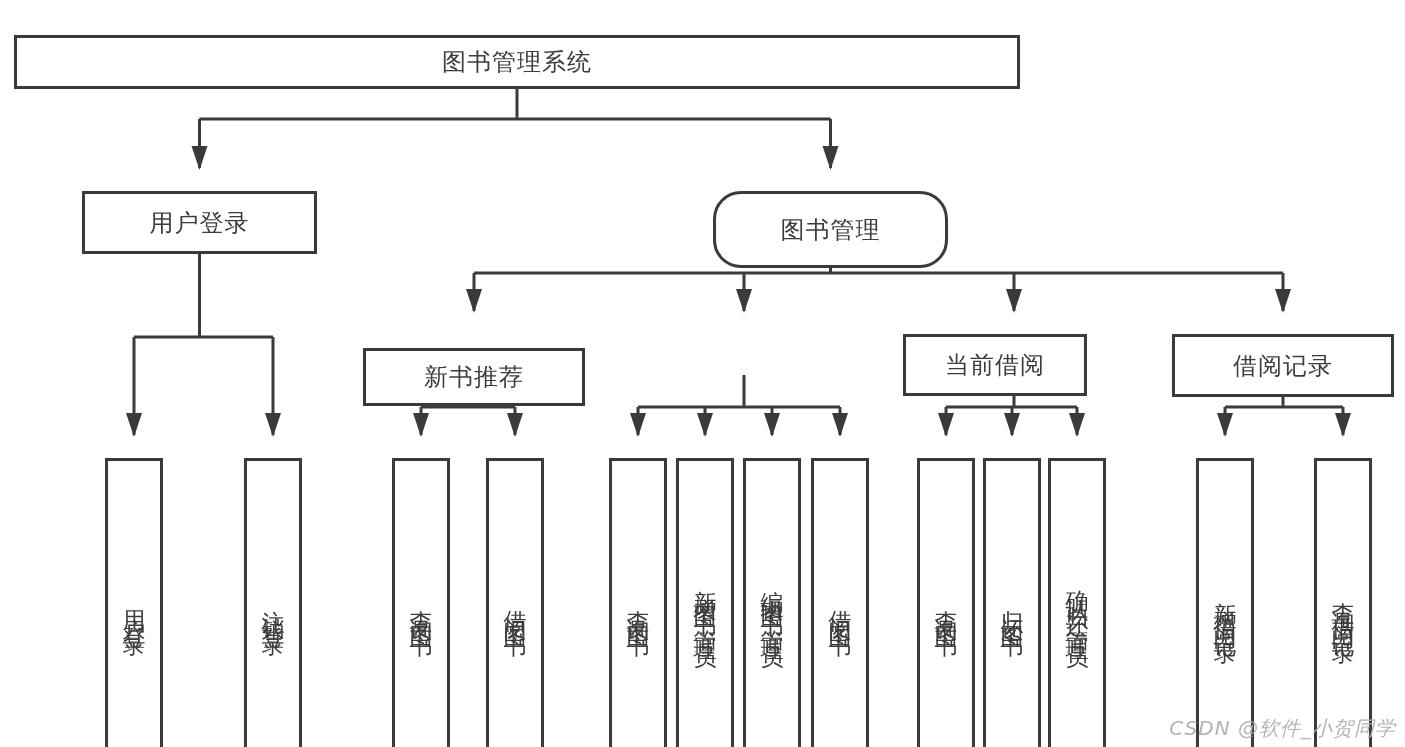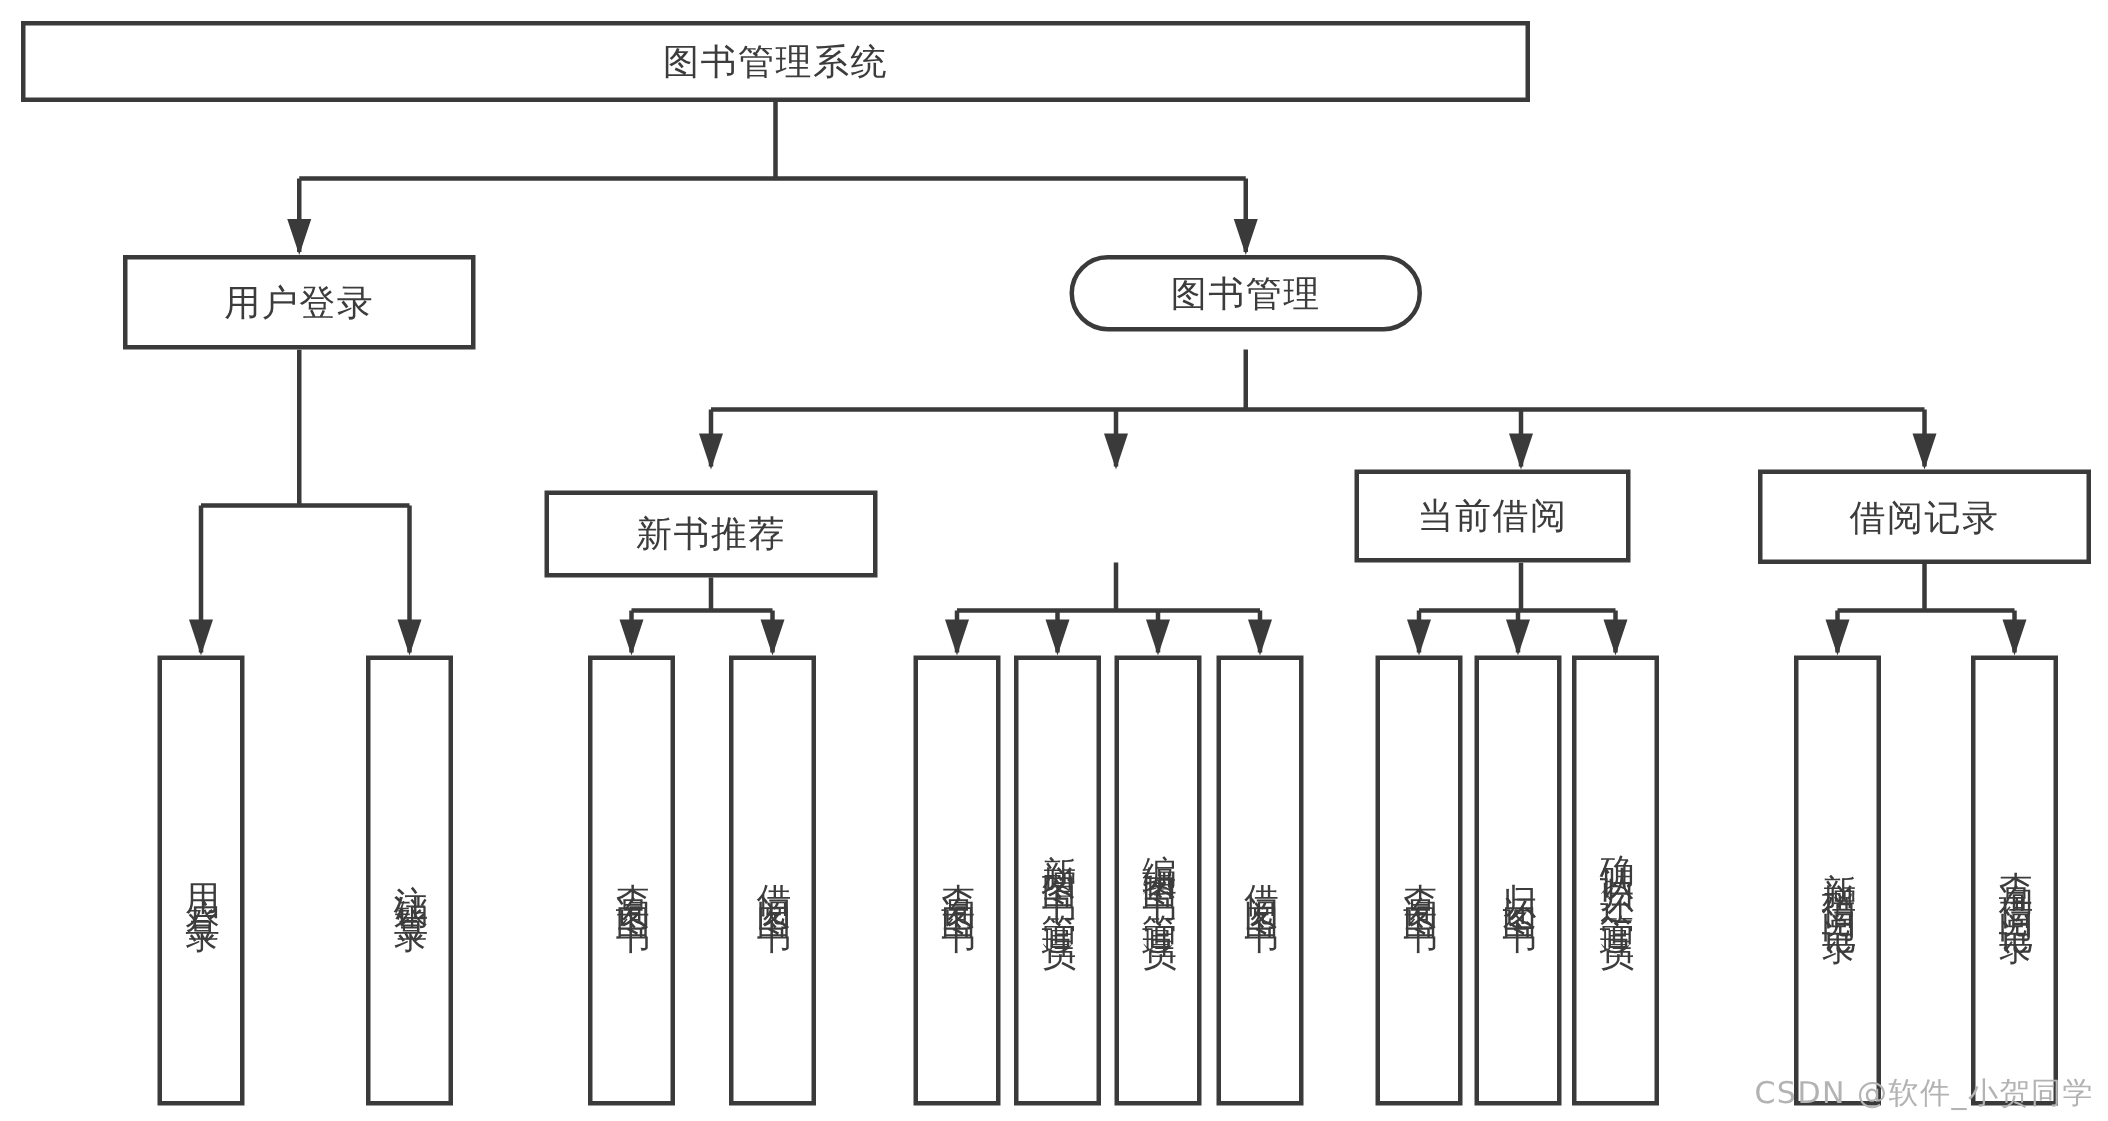--- a/index.html
+++ b/index.html
@@ -23,20 +23,21 @@
   }
   .node {
     position: absolute;
     box-sizing: border-box;
     border: 3px solid #3a3a3a;
     background: #ffffff;
     display: flex;
     align-items: center;
     justify-content: center;
     color: #3c3c3c;
+    margin-top: 21px;
   }
   .node.h-label {
     font-size: 24px;
     letter-spacing: 1px;
     white-space: nowrap;
   }
   .node.leaf .v-text {
     writing-mode: vertical-lr;
     text-orientation: mixed;
     font-size: 23px;
@@ -46,20 +47,21 @@
   }
   #watermark {
     position: absolute;
     right: 9px;
     bottom: 5px;
     font-size: 20px;
     color: #b3b3b3;
     letter-spacing: 1px;
     white-space: nowrap;
     z-index: 5;
+    font-style: italic;
   }
   .line { stroke: #3a3a3a; stroke-width: 3; fill: none; }
   .head { fill: #3a3a3a; stroke: none; }
 </style>
 </head>
 <body>
 
 <div id="canvas">
 
   <svg id="connectors" viewBox="0 0 1405 747" xmlns="http://www.w3.org/2000/svg">
@@ -113,21 +115,21 @@
     <path class="line" d="M1283,375 V407 M1225,407 H1343"></path>
     <path class="line" d="M1225,407 V435"></path>
     <polygon class="head" points="1217,413 1233,413 1225,437"></polygon>
     <path class="line" d="M1343,407 V435"></path>
     <polygon class="head" points="1335,413 1351,413 1343,437"></polygon>
   </svg>
 
   <div class="node h-label" style="left:14px; top:14px; width:1006px; height:54px;">图书管理系统</div>
 
   <div class="node h-label" style="left:82px; top:170px; width:235px; height:63px;">用户登录</div>
-  <div class="node h-label" style="left:713px; top:170px; width:235px; height:51px;border-radius:28px;">图书管理</div>
+  <div class="node h-label" style="left:713px; top:170px; width:235px; height:77px;border-radius:28px;">图书管理</div>
 
   <div class="node h-label" style="left:363px; top:327px; width:222px; height:58px;">新书推荐</div>
   <div class="node h-label" style="left:903px; top:313px; width:184px; height:62px;">当前借阅</div>
   <div class="node h-label" style="left:1172px; top:313px; width:222px; height:63px;">借阅记录</div>
 
   <div class="node leaf" style="left:105px; top:437px; width:58px; height:300px;">
     <span class="v-text">用户登录</span>
   </div>
   <div class="node leaf" style="left:244px; top:437px; width:58px; height:300px;">
     <span class="v-text">注销登录</span>

